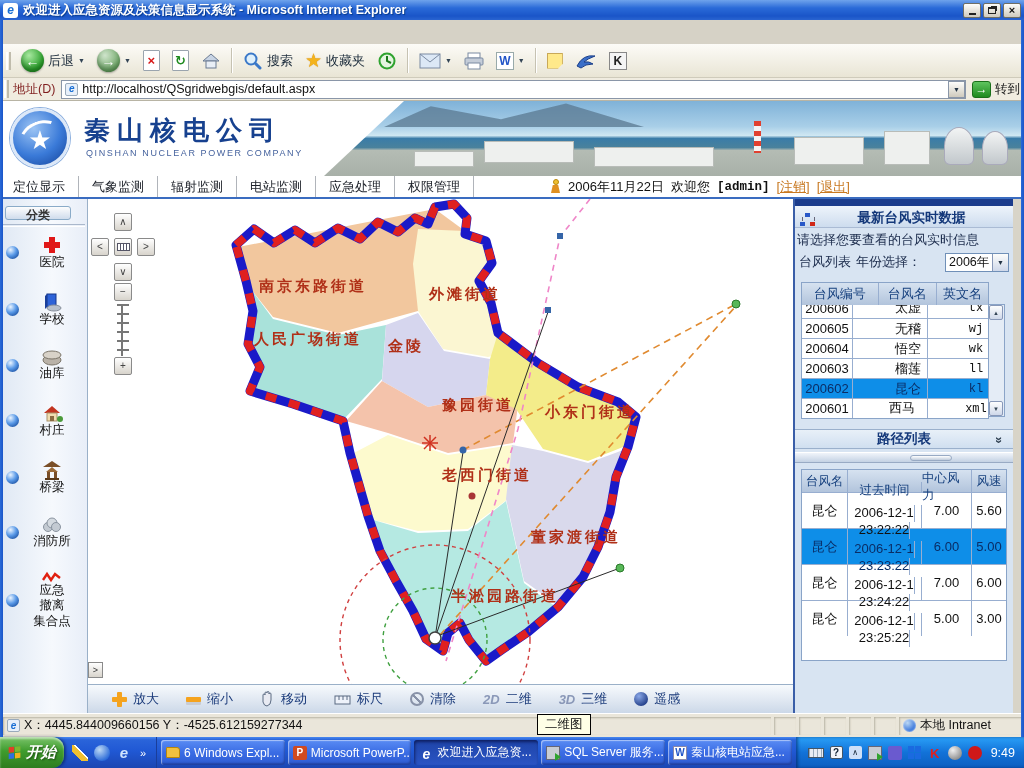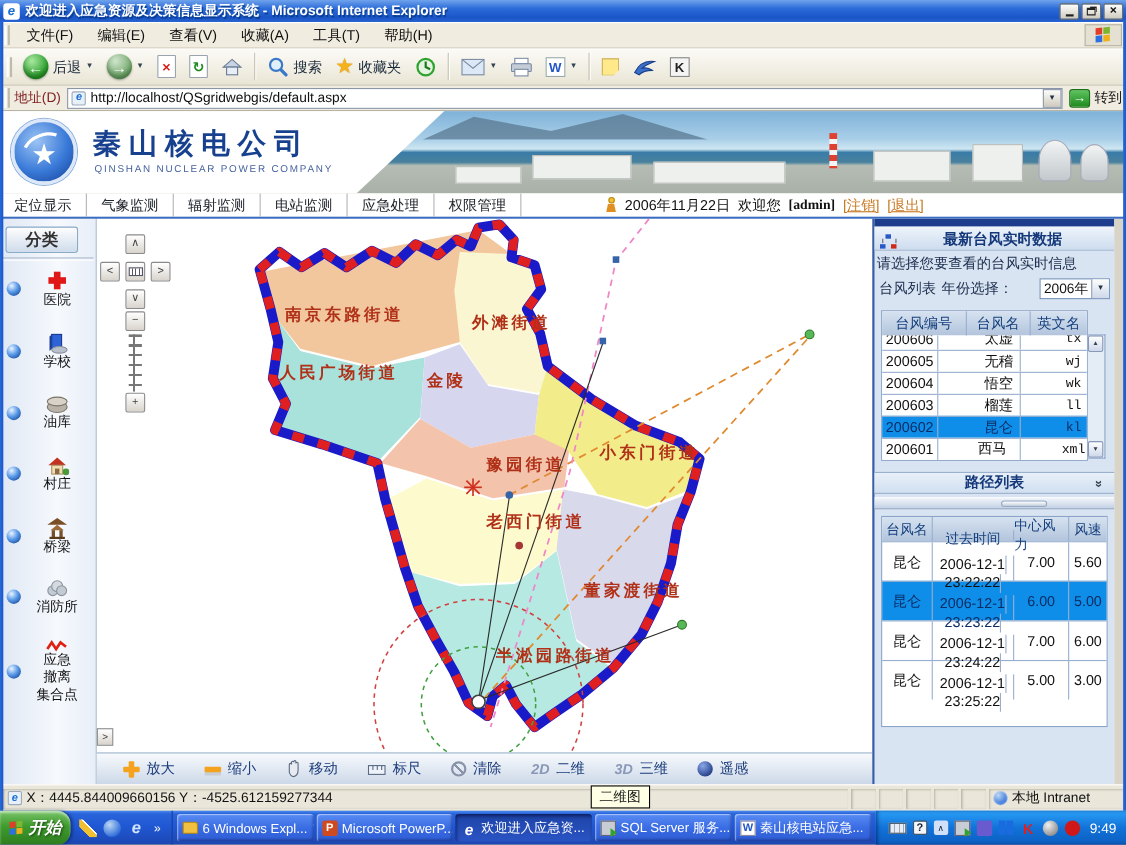--- a/index.html
+++ b/index.html
@@ -92,32 +92,32 @@
   .dome{border-radius:50% 50% 6px 6px;background:linear-gradient(180deg,#f2f4f4,#c2c8cc);border:1px solid #aab;}
 
   
   .navbar{position:absolute;left:0;top:176px;width:1024px;height:23px;background:#fff;
     border-bottom:2px solid #3a6cc0;display:flex;align-items:center;}
   .nav-tab{padding:0 13px;font-size:13px;color:#20242c;border-right:1px solid #b0b4ba;cursor:pointer;line-height:21px;}
   .userblock{position:absolute;left:550px;top:0;height:21px;display:flex;align-items:center;gap:7px;font-size:13px;color:#111;}
   .person{width:11px;height:15px;position:relative;}
   .person i{position:absolute;left:3px;top:0;width:6px;height:6px;border-radius:50%;background:#f0c030;border:1px solid #b8860c;}
   .person b{position:absolute;left:1px;top:6px;width:9px;height:8px;background:#e09020;clip-path:polygon(20% 0,80% 0,100% 100%,0 100%);}
-  .admin{font-weight:bold;font-family:Liberation Serif, serif;font-size:12.5px;text-align:right;}
+  .admin{font-weight:bold;font-family:Liberation Mono, monospace;font-size:12.5px;text-align:right;}
   .olink{color:#c87820;text-decoration:underline;cursor:pointer;}
 
   
   .main{position:absolute;left:0;top:199px;width:1024px;height:514px;background:#fff;}
 
   
   .sidebar{position:absolute;left:0;top:0;width:88px;height:514px;
     background:linear-gradient(90deg,#dfe8f4,#f6f9fd 60%,#e8eef8);border-right:1px solid #9ab0c8;}
-  .side-head{margin:7px 16px 4px 5px;height:24px;border:1px solid #8aabc8;border-radius:3px;
+  .side-head{margin:7px 16px 4px 5px;height:14px;border:1px solid #8aabc8;border-radius:3px;
     background:linear-gradient(180deg,#fdfdfd,#cfdcec);display:grid;place-items:center;
-    font-size:15px;font-weight:bold;color:#333;}
+    font-size:12px;font-weight:bold;color:#333;}
   .side-rule{height:3px;margin:0 2px 8px 2px;border-top:1px solid #aab8cc;border-bottom:1px solid #fff;}
   .side-item{display:flex;align-items:center;margin:0 2px 21px 2px;cursor:pointer;}
   .sphere{width:13px;height:13px;border-radius:50%;flex:0 0 13px;margin-left:4px;
     background:radial-gradient(circle at 35% 30%,#eaf4ff,#5a9ae8 45%,#1a4fa0 85%);}
   .side-fig{flex:1;display:flex;flex-direction:column;align-items:center;}
   .side-label{font-size:12.5px;color:#111;white-space:pre-line;text-align:center;line-height:1.25;}
 
   
   .mapregion{position:absolute;left:88px;top:0;width:705px;height:514px;background:#fff;}
   .mapsvg{position:absolute;left:0;top:0;}
@@ -282,37 +282,20 @@
         <i class="g-min"></i>
       </span>
     <span class="winbtn">
         <i class="g-restore"></i>
       </span>
     <span class="winbtn">
         <span class="g-close">×</span>
       </span>
   </div>
 
-  <div class="menubar">
-    <span class="grip"></span>
-    <span class="menu-item">文件(F)</span>
-    <span class="menu-item">编辑(E)</span>
-    <span class="menu-item">查看(V)</span>
-    <span class="menu-item">收藏(A)</span>
-    <span class="menu-item">工具(T)</span>
-    <span class="menu-item">帮助(H)</span>
-    <span class="menu-flag">
-      <span class="flag">
-          <i class="f1"></i>
-          <i class="f2"></i>
-          <i class="f3"></i>
-          <i class="f4"></i>
-        </span>
-    </span>
-  </div>
 
   <div class="toolbar">
     <span class="grip"></span>
     <span class="tbtn">
       <span class="circ">←</span>
       <span>后退</span>
       <span class="dd">▼</span>
     </span>
     <span class="tbtn">
       <span class="circ dim">→</span>
@@ -566,21 +549,21 @@
         <circle cx="384" cy="297" r="3.5" fill="#a83535"></circle>
         <circle cx="648" cy="105" r="4" fill="#58b858" stroke="#2a7a2a"></circle>
         <circle cx="532" cy="369" r="4" fill="#58b858" stroke="#2a7a2a"></circle>
         <circle cx="347" cy="439" r="6" fill="#fff" stroke="#404040" stroke-width="1.5"></circle>
       </svg>
 
       <span class="mlabel" style="left:225px;top:87px;">南京东路街道</span>
       <span class="mlabel" style="left:377px;top:95px;">外滩街道</span>
       <span class="mlabel" style="left:220px;top:140px;">人民广场街道</span>
       <span class="mlabel" style="left:318px;top:147px;">金陵</span>
-      <span class="mlabel" style="left:390px;top:224px;text-align:right;">豫园街道</span>
+      <span class="mlabel" style="left:390px;top:206px;text-align:right;">豫园街道</span>
       <span class="mlabel" style="left:502px;top:213px;">小东门街道</span>
       <span class="mlabel" style="left:399px;top:276px;">老西门街道</span>
       <span class="mlabel" style="left:488px;top:338px;">董家渡街道</span>
       <span class="mlabel" style="left:417px;top:397px;">半淞园路街道</span>
 
       <span class="panbtn" style="left:26px;top:14px;">∧</span>
       <span class="panbtn" style="left:3px;top:39px;">&lt;</span>
       <span class="panbtn" style="left:26px;top:39px;">
           <i class="ruler-mini"></i>
         </span>

